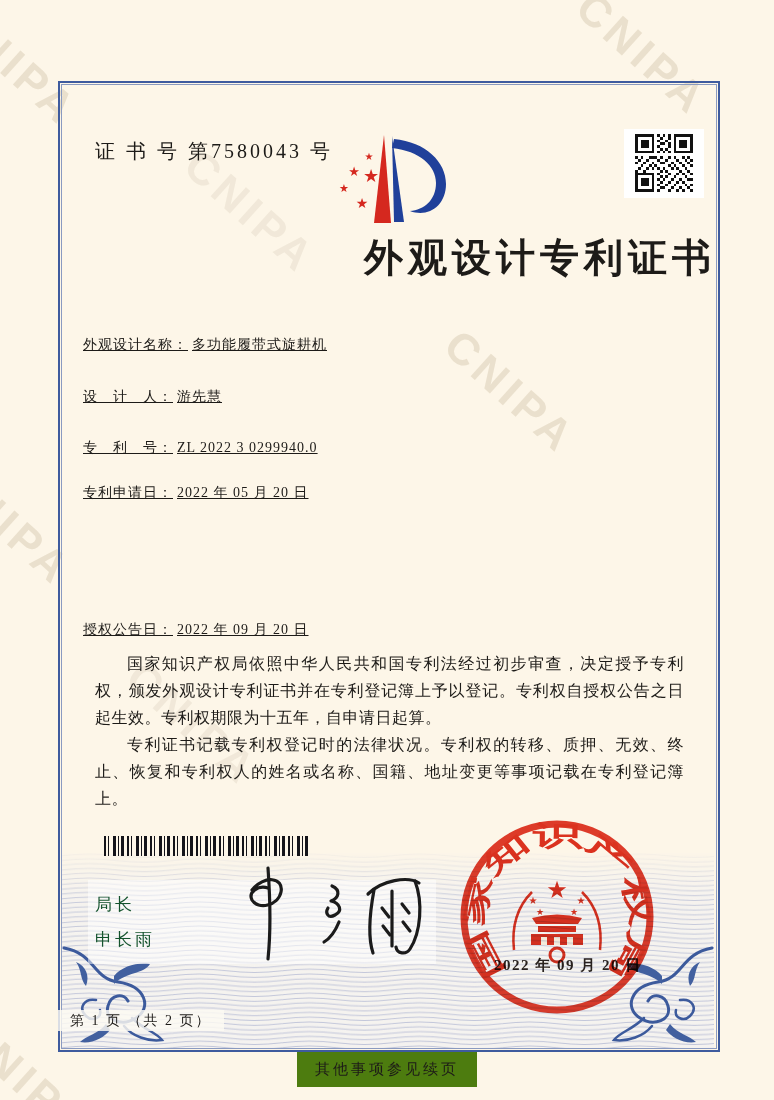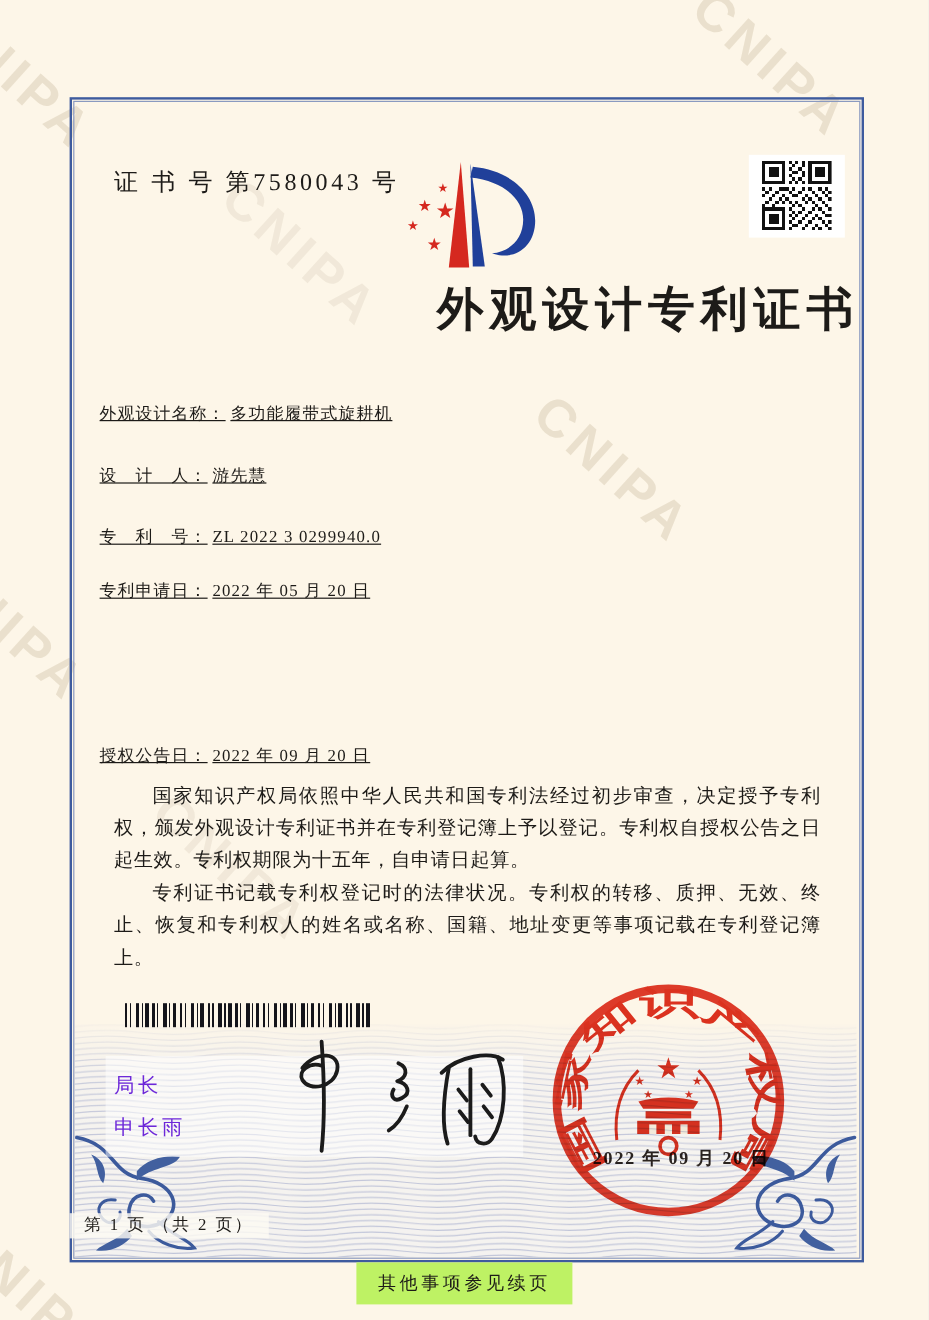--- a/index.html
+++ b/index.html
@@ -32,26 +32,26 @@
     left:104px;top:836px;width:206px;height:20px;
     background:
       repeating-linear-gradient(90deg,
         #14141a 0 2px, transparent 2px 4px,
         #14141a 4px 5px, transparent 5px 9px,
         #14141a 9px 12px, transparent 12px 14px,
         #14141a 14px 15px, transparent 15px 17px,
         #14141a 17px 20px, transparent 20px 23px);
   }
   .sig-backing{left:88px;top:880px;width:348px;height:84px;background:rgba(255,255,255,0.5);}
-  .signer{left:95px;font-family:"Liberation Sans","DejaVu Sans",sans-serif;font-size:17px;letter-spacing:3px;color:#6d28d9;}
+  .signer{left:95px;font-family:"Liberation Sans","DejaVu Sans",sans-serif;font-size:17px;letter-spacing:3px;color:#14532d;}
   .seal-svg{left:452px;top:812px;mix-blend-mode:multiply;}
   .seal-date{left:494px;top:956px;font-size:15px;letter-spacing:1.5px;color:#2c2522;mix-blend-mode:multiply;font-weight:bold;}
   .page-num{left:58px;width:658px;top:1012px;text-align:left;font-size:14px;letter-spacing:2px;}
   .page-num span{background:rgba(253,250,243,0.82);padding:3px 12px;}
-  .note{left:387px;top:1052px;transform:translateX(-50%);background:#bef264;padding:8px 18px;font-size:15px;letter-spacing:3px;white-space:nowrap;}
+  .note{left:387px;top:1052px;transform:translateX(-50%);background:#4d7c0f;padding:8px 18px;font-size:15px;letter-spacing:3px;white-space:nowrap;}
   svg{display:block;}
 </style>
 </head>
 <body>
 
 <div class="page">
 
   <div class="watermark" style="left:-30px;top:-8px;">CNIPA</div>
   <div class="watermark" style="left:600px;top:-18px;">CNIPA</div>
   <div class="watermark wm-faint" style="left:208px;top:140px;">CNIPA</div>

